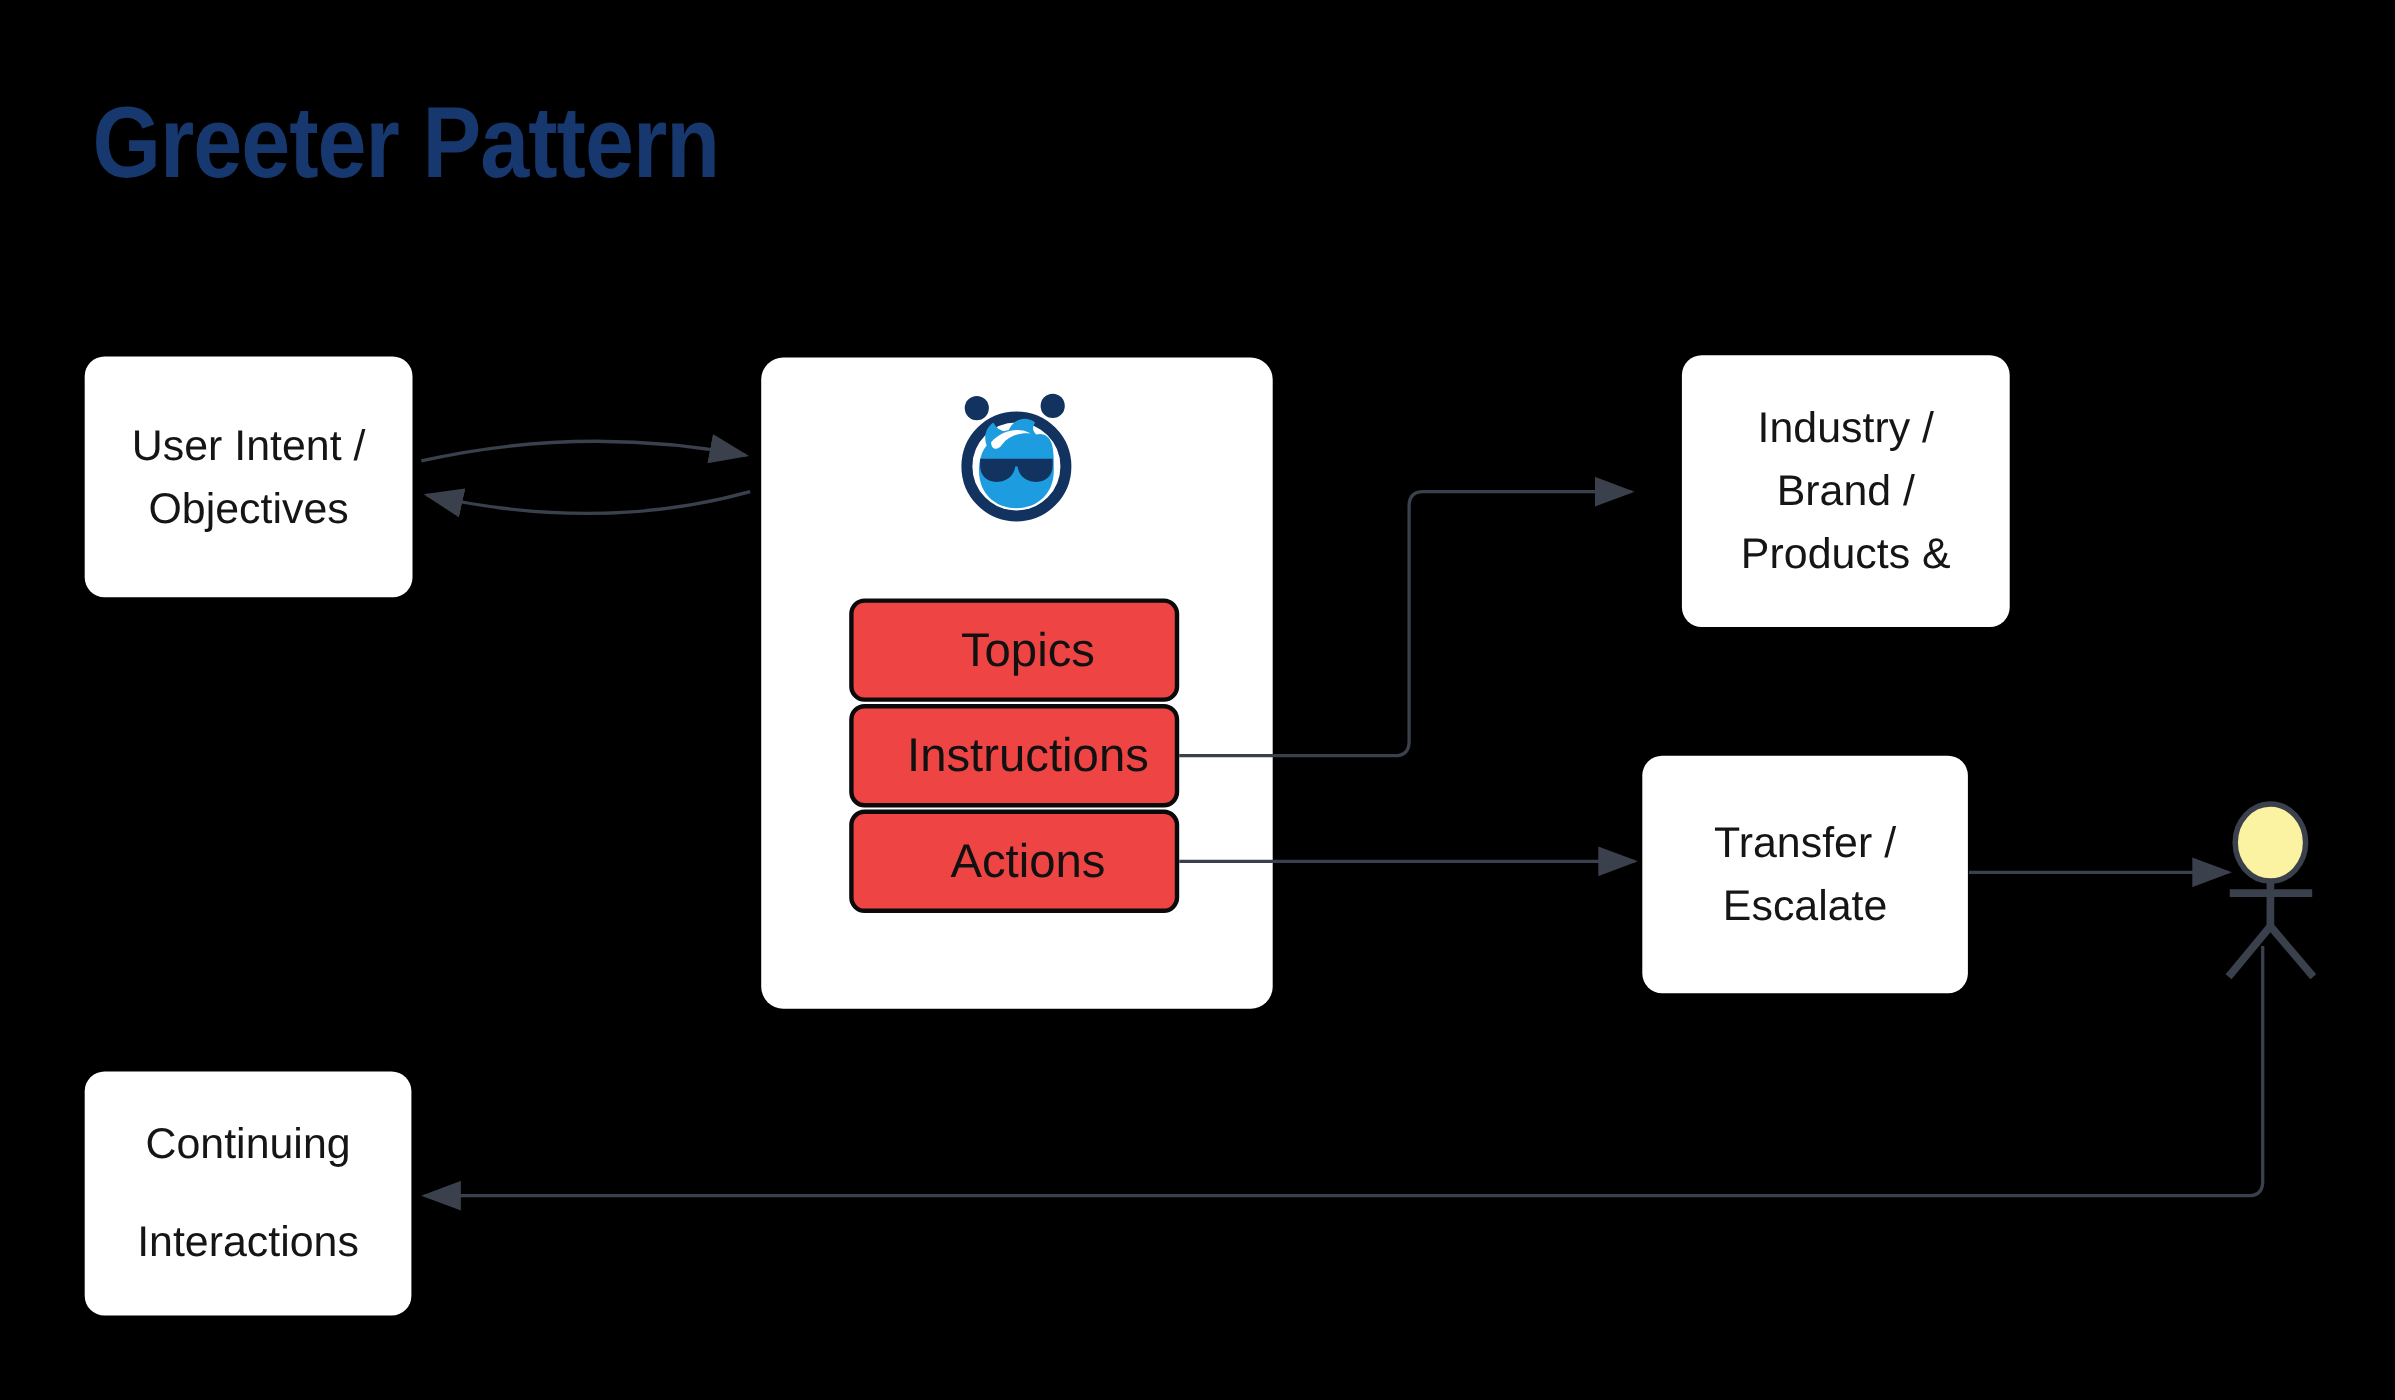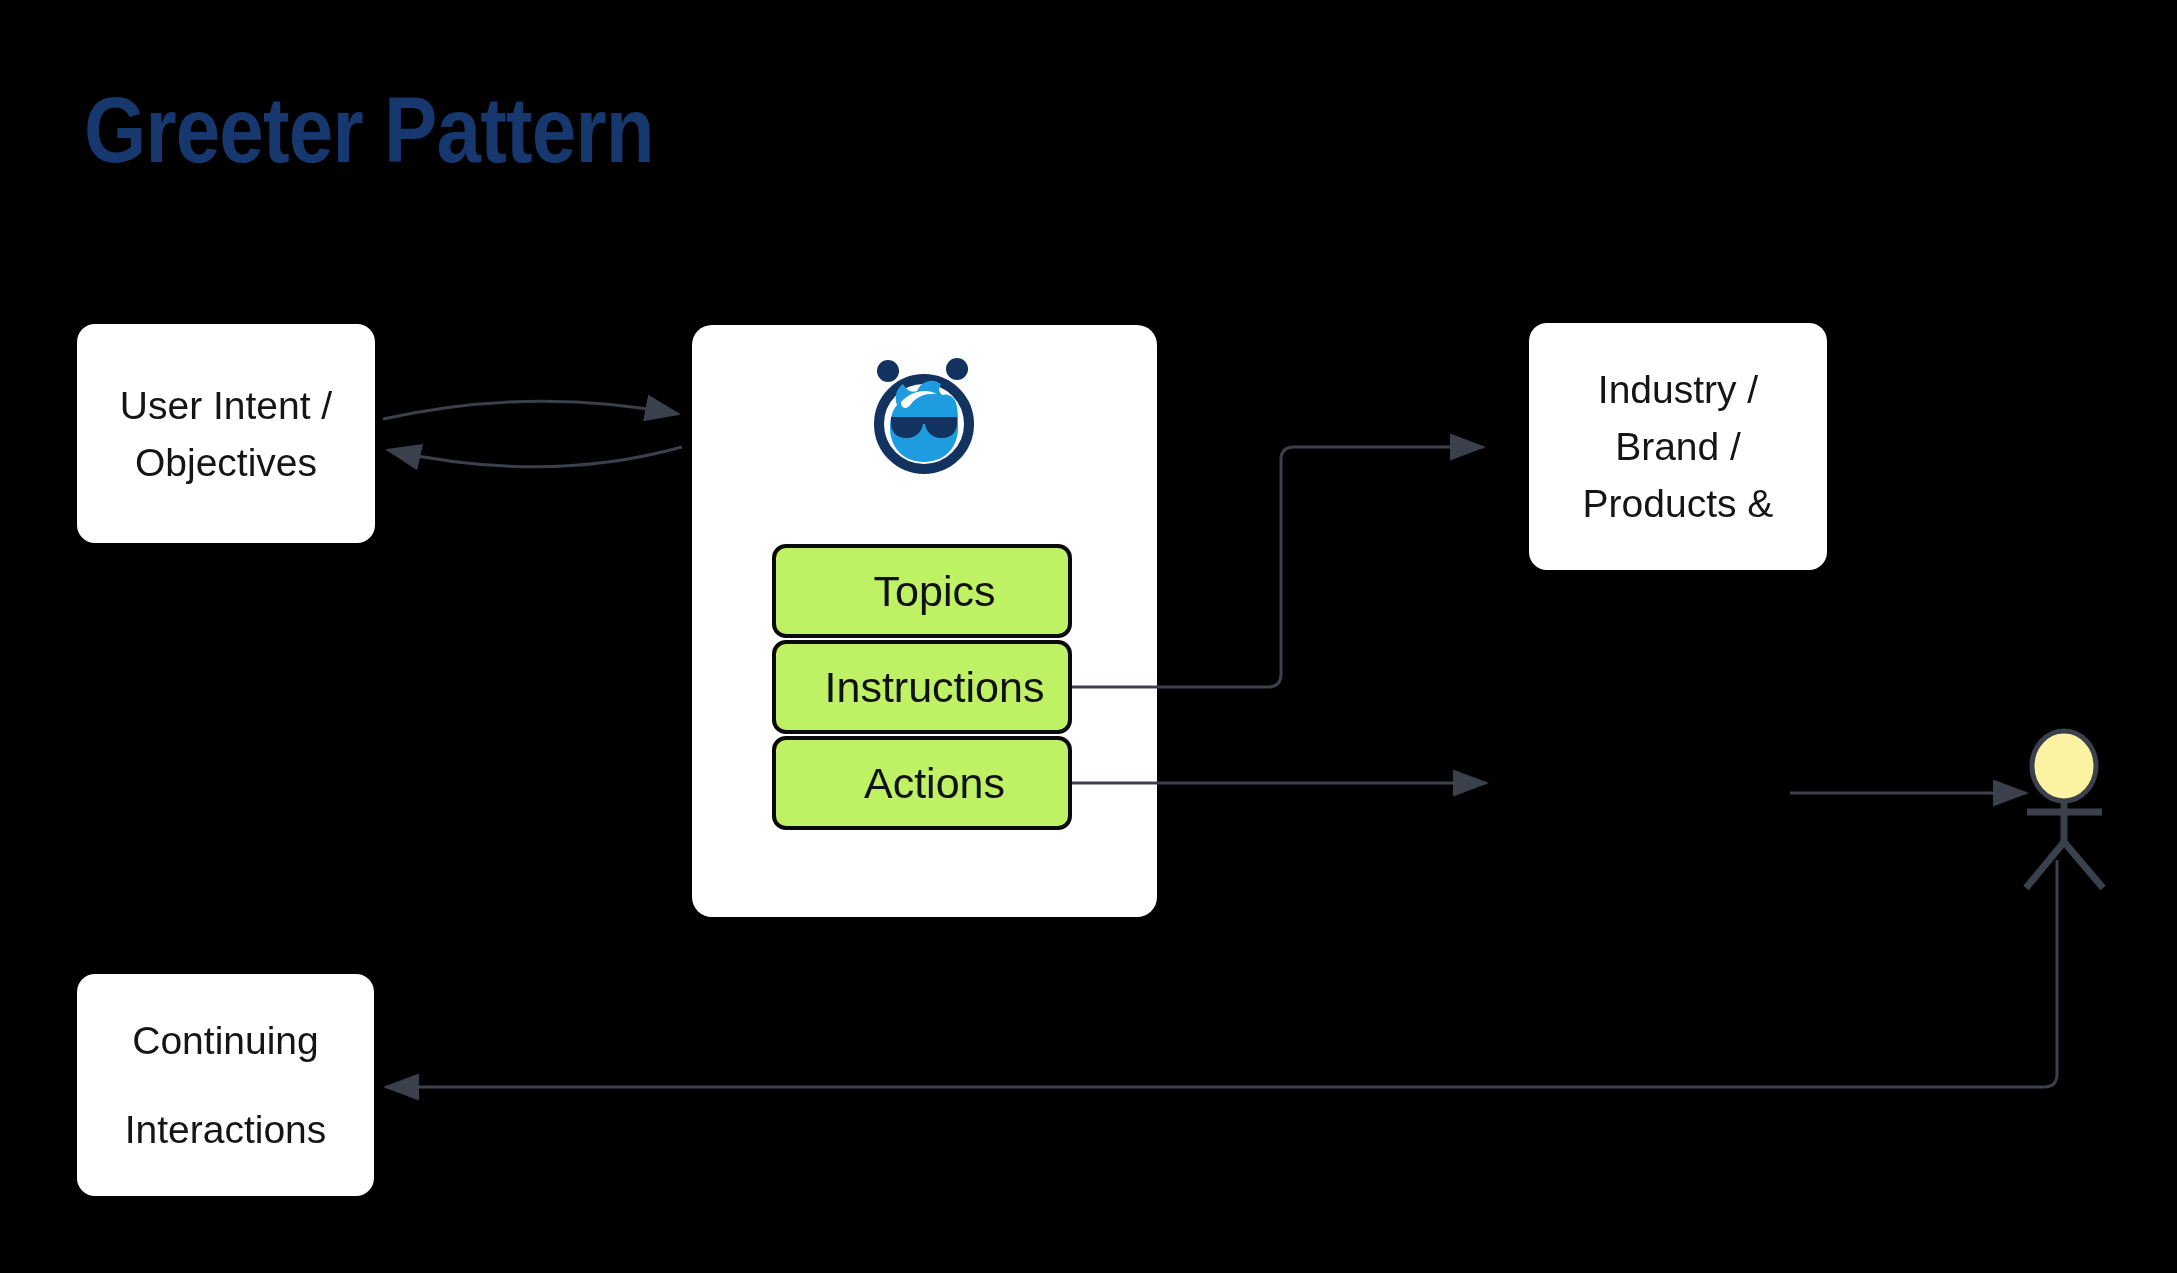--- a/index.html
+++ b/index.html
@@ -18,21 +18,21 @@
   }
   .node{
     position:absolute;background:#fff;border-radius:18px;
     display:flex;flex-direction:column;align-items:center;justify-content:center;
     color:#151515;font-size:39px;line-height:57px;text-align:center;
   }
   .panel{
     position:absolute;background:#fff;border-radius:20px;
   }
   .chip{
-    position:absolute;background:#bef264;border:4px solid #0a0a0a;border-radius:14px;
+    position:absolute;background:#ef4444;border:4px solid #0a0a0a;border-radius:14px;
     box-sizing:border-box;
     display:flex;align-items:center;justify-content:center;
     color:#111;font-size:43px;padding-left:25px;
   }
   .overlay{position:absolute;left:0;top:0;pointer-events:none;}
   .boticon{position:absolute;left:854px;top:354px;}
 </style>
 </head>
 <body>
 
@@ -80,20 +80,24 @@
   <div class="chip" style="left:772px;top:736px;width:300px;height:94px;">
     <span>Actions</span>
   </div>
 
   <div class="node" style="left:1529px;top:323px;width:298px;height:247px;">
     <div>Industry /</div>
     <div>Brand /</div>
     <div>Products &amp;</div>
   </div>
 
+  <div class="node" style="left:1493px;top:687px;width:296px;height:216px;">
+    <div>Transfer /</div>
+    <div>Escalate</div>
+  </div>
 
   <div class="node" style="left:77px;top:974px;width:297px;height:222px;gap:32px;">
     <div>Continuing</div>
     <div>Interactions</div>
   </div>
 
   <svg class="overlay" width="2177" height="1273" viewBox="0 0 2177 1273">
     <defs>
       <marker id="arrow" viewBox="0 0 12 9" refX="11" refY="4.5" markerWidth="12" markerHeight="9" orient="auto">
         <path d="M0,0 L12,4.5 L0,9 Z" fill="#3a414c"></path>

